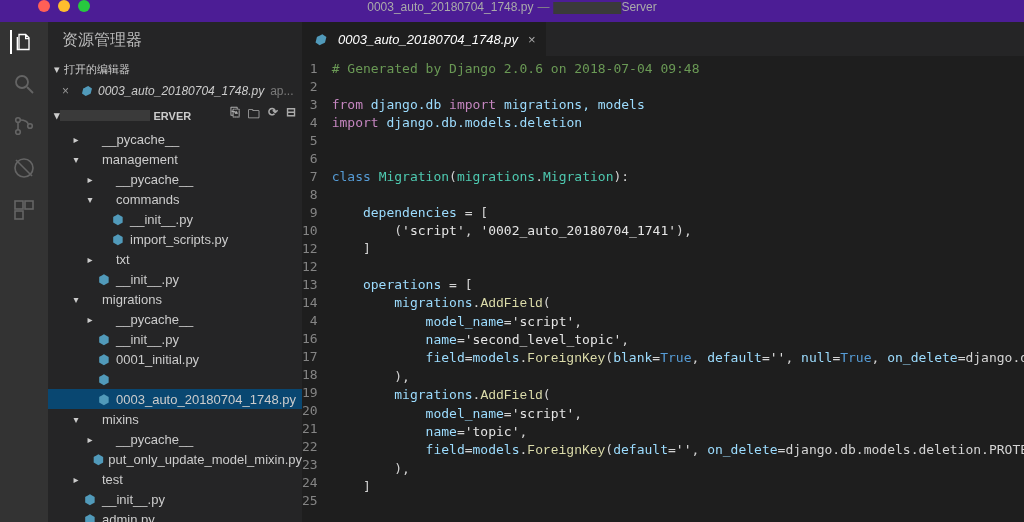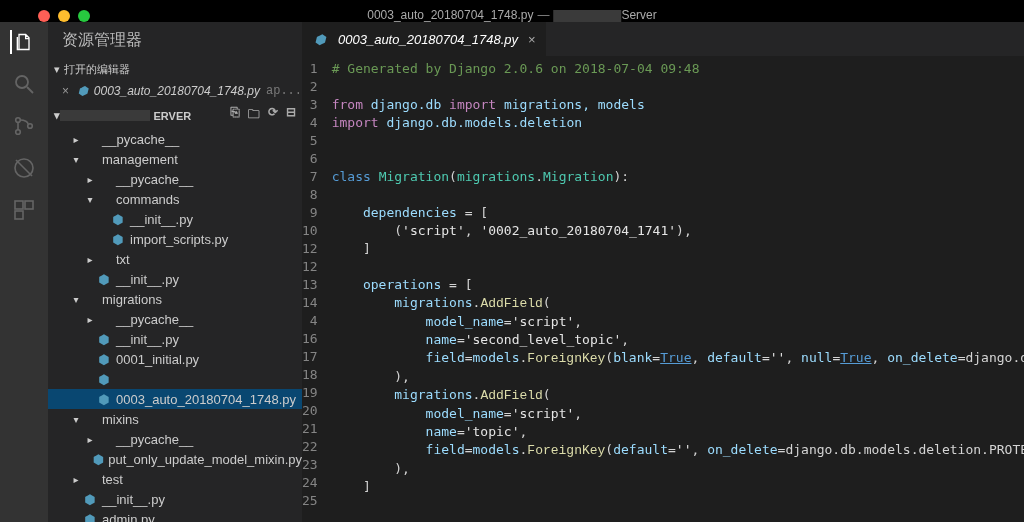--- a/index.html
+++ b/index.html
@@ -1,18 +1,18 @@
 <!DOCTYPE html>
 <html><head>
 <meta charset="utf-8">
 <style>
 * { margin: 0; padding: 0; box-sizing: border-box; }
 body { font-family: -apple-system, "Segoe UI", sans-serif; background: #1e1e1e; color: #ccc; width: 1024px; height: 522px; overflow: hidden; font-size: 13px; }
 .window { display: flex; flex-direction: column; height: 100%; }
-.titlebar { height: 22px; background: #000000; display: flex; align-items: flex-end; position: relative; padding-left: 28px; }
+.titlebar { height: 22px; background: #4c1d95; display: flex; align-items: flex-start; position: relative; padding-left: 28px; }
 .traffic { display: flex; gap: 8px; padding-left: 10px; }
 .dot { width: 12px; height: 12px; border-radius: 50%; }
 .dot.r { background: #ff5f56; } .dot.y { background: #ffbd2e; } .dot.g { background: #27c93f; }
 .title { position: absolute; left: 50%; transform: translateX(-50%); color: #aaa; font-size: 12px; }
 .title .sep { color: #888; margin: 0 4px; }
 .title .redact { background: #3a3a3a; display: inline-block; width: 68px; height: 12px; vertical-align: middle; }
 .body { display: flex; flex: 1; min-height: 0; }
 .activitybar { width: 48px; background: #333333; display: flex; flex-direction: column; align-items: center; padding-top: 8px; gap: 18px; color: #858585; }
 .activitybar .icon { width: 24px; height: 24px; cursor: pointer; opacity: .6; fill: currentColor; stroke: currentColor; }
 .activitybar .icon.active { opacity: 1; color: #fff; border-left: 2px solid #fff; padding-left: 2px; margin-left: -4px; }
@@ -26,31 +26,31 @@
 .tree { overflow-y: auto; flex: 1; font-size: 13px; }
 .row { display: flex; align-items: center; height: 20px; cursor: pointer; white-space: nowrap; }
 .row.selected { background: #094771; }
 .row .name { color: #ccc; }
 .row .arrow { width: 12px; text-align: center; color: #ccc; font-size: 10px; }
 .ficon { width: 16px; text-align: center; margin-right: 4px; }
 .ficon.py { color: #519aba; }
 .ficon.folder { color: #c09553; }
 .open-ed-row { display: flex; align-items: center; height: 22px; padding-left: 14px; color: #ccc; font-style: italic; font-size: 12px; cursor: pointer; }
 .open-ed-row .close { width: 16px; color: #999; font-style: normal; }
-.open-ed-row .hint { color: #7a7a7a; margin-left: 6px; font-style: normal; font-family: Liberation Mono, monospace; }
+.open-ed-row .hint { color: #7a7a7a; margin-left: 6px; font-style: normal; }
 .editor { flex: 1; display: flex; flex-direction: column; background: #1e1e1e; min-width: 0; }
 .tabs { height: 34px; background: #252526; display: flex; align-items: stretch; }
 .tab { display: flex; align-items: center; padding: 0 10px; background: #1e1e1e; border-right: 1px solid #252526; font-style: italic; font-size: 13px; color: #fff; gap: 6px; cursor: pointer; }
 .tab .x { color: #aaa; font-style: normal; margin-left: 4px; }
 .code { flex: 1; display: flex; font-family: Menlo, Consolas, monospace; font-size: 13px; line-height: 18px; overflow: auto; }
 .gutter { text-align: right; color: #858585; padding: 4px 14px 4px 0; user-select: none; width: 52px; }
 .lines { padding: 4px 0; flex: 1; white-space: pre; color: #d4d4d4; }
 .tk-c { color: #6a9955; } .tk-k { color: #569cd6; } .tk-k2 { color: #c586c0; }
 .tk-cls { color: #4ec9b0; } .tk-fn { color: #dcdcaa; font-family: Liberation Mono, monospace; } .tk-s { color: #e5e5e5; }
-.tk-v { color: #9cdcfe; } .tk-b { color: #569cd6; text-decoration: underline; }
+.tk-v { color: #9cdcfe; } .tk-b { color: #569cd6; }
 </style>
 </head>
 <body>
 
 <div class="window">
   <div class="titlebar">
     <div class="traffic">
       <div class="dot r"></div>
       <div class="dot y"></div>
       <div class="dot g"></div>

